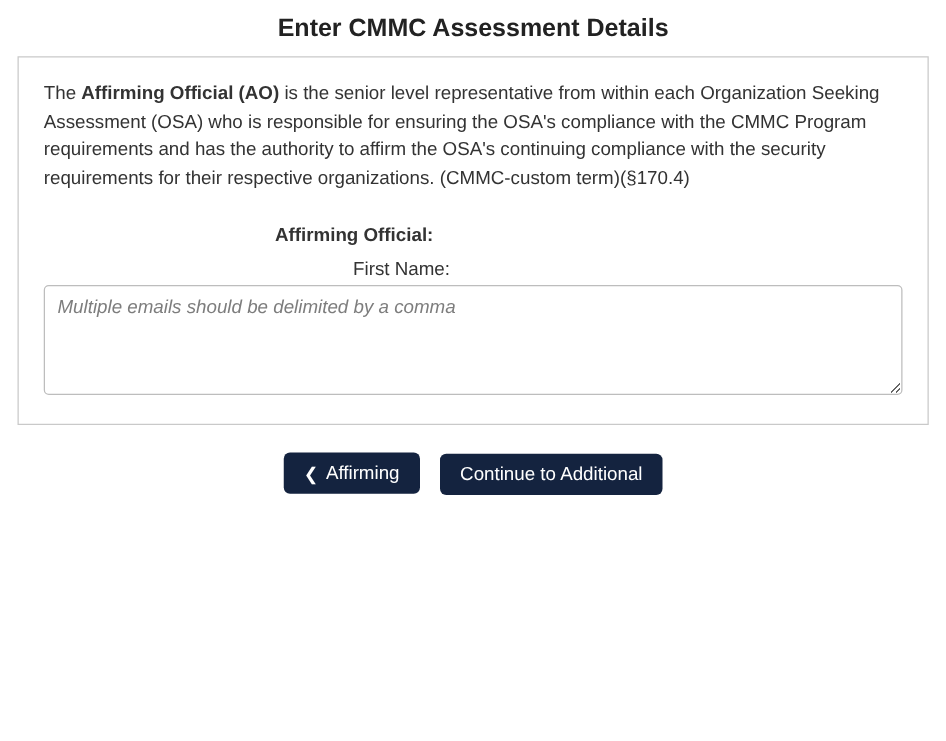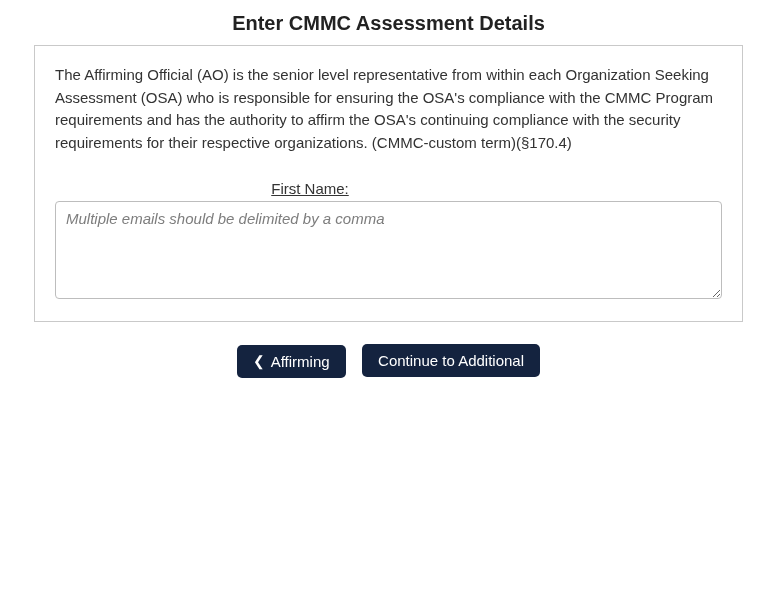--- a/index.html
+++ b/index.html
@@ -7,21 +7,20 @@
     margin: 0;
     padding: 0;
     font-family: "Segoe UI", Arial, sans-serif;
     color: #333;
     background: #fff;
   }
   .page {
     width: 757px;
     position: relative;
     padding-top: 12px;
-    padding-left: 20px;
   }
   .title {
     text-align: center;
     font-weight: 700;
     font-size: 20px;
     color: #222;
     margin-bottom: 10px;
   }
   .panel {
     border: 1px solid #c9c9c9;
@@ -29,51 +28,50 @@
     padding: 18px 20px 18px 20px;
     background: #fff;
   }
   .desc {
     font-size: 15px;
     color: #333;
     line-height: 1.5;
     margin-bottom: 26px;
   }
   .desc .bold {
-    font-weight: 400;
+    font-weight: 700;
   }
   .ao-heading {
     font-weight: 700;
     font-size: 15px;
     margin-bottom: 10px;
   }
   .ao-heading-wrap {
     padding-left: 185px;
   }
   .field-row {
     display: flex;
     margin-bottom: 4px;
     font-size: 15px;
     color: #333;
     padding-left: 185px;
   }
   .field-row .label {
     width: 140px;
-    text-align: center;
-    text-decoration: underline;
+    text-align: right;
   }
   .add-label {
     font-size: 16px;
     color: #222;
     margin-top: 26px;
     margin-bottom: 4px;
   }
   textarea.add-emails {
     width: 100%;
-    height: 98px;
+    height: 88px;
     resize: both;
     border: 1px solid #bdbdbd;
     border-radius: 4px;
     padding: 8px 10px;
     font-family: "Segoe UI", Arial, sans-serif;
     font-size: 15px;
     color: #333;
   }
   textarea.add-emails::placeholder {
     color: #7d7d7d;
@@ -120,20 +118,23 @@
 <body>
 
 <div class="page">
   <div class="title">Enter CMMC Assessment Details</div>
 
   <div class="panel">
     <div class="desc">
       <span>The </span><span class="bold">Affirming Official (AO)</span><span> is the senior level representative from within each Organization Seeking Assessment (OSA) who is responsible for ensuring the OSA's compliance with the CMMC Program requirements and has the authority to affirm the OSA's continuing compliance with the security requirements for their respective organizations. (CMMC-custom term)(§170.4)</span>
     </div>
 
+    <div class="ao-heading-wrap">
+      <div class="ao-heading">Affirming Official:</div>
+    </div>
 
     <div class="field-row">
       <div class="label">First Name:</div>
       <div class="value"></div>
     </div>
 
     <textarea class="add-emails" placeholder="Multiple emails should be delimited by a comma" style=""></textarea>
   </div>
 
   <div class="button-bar">

